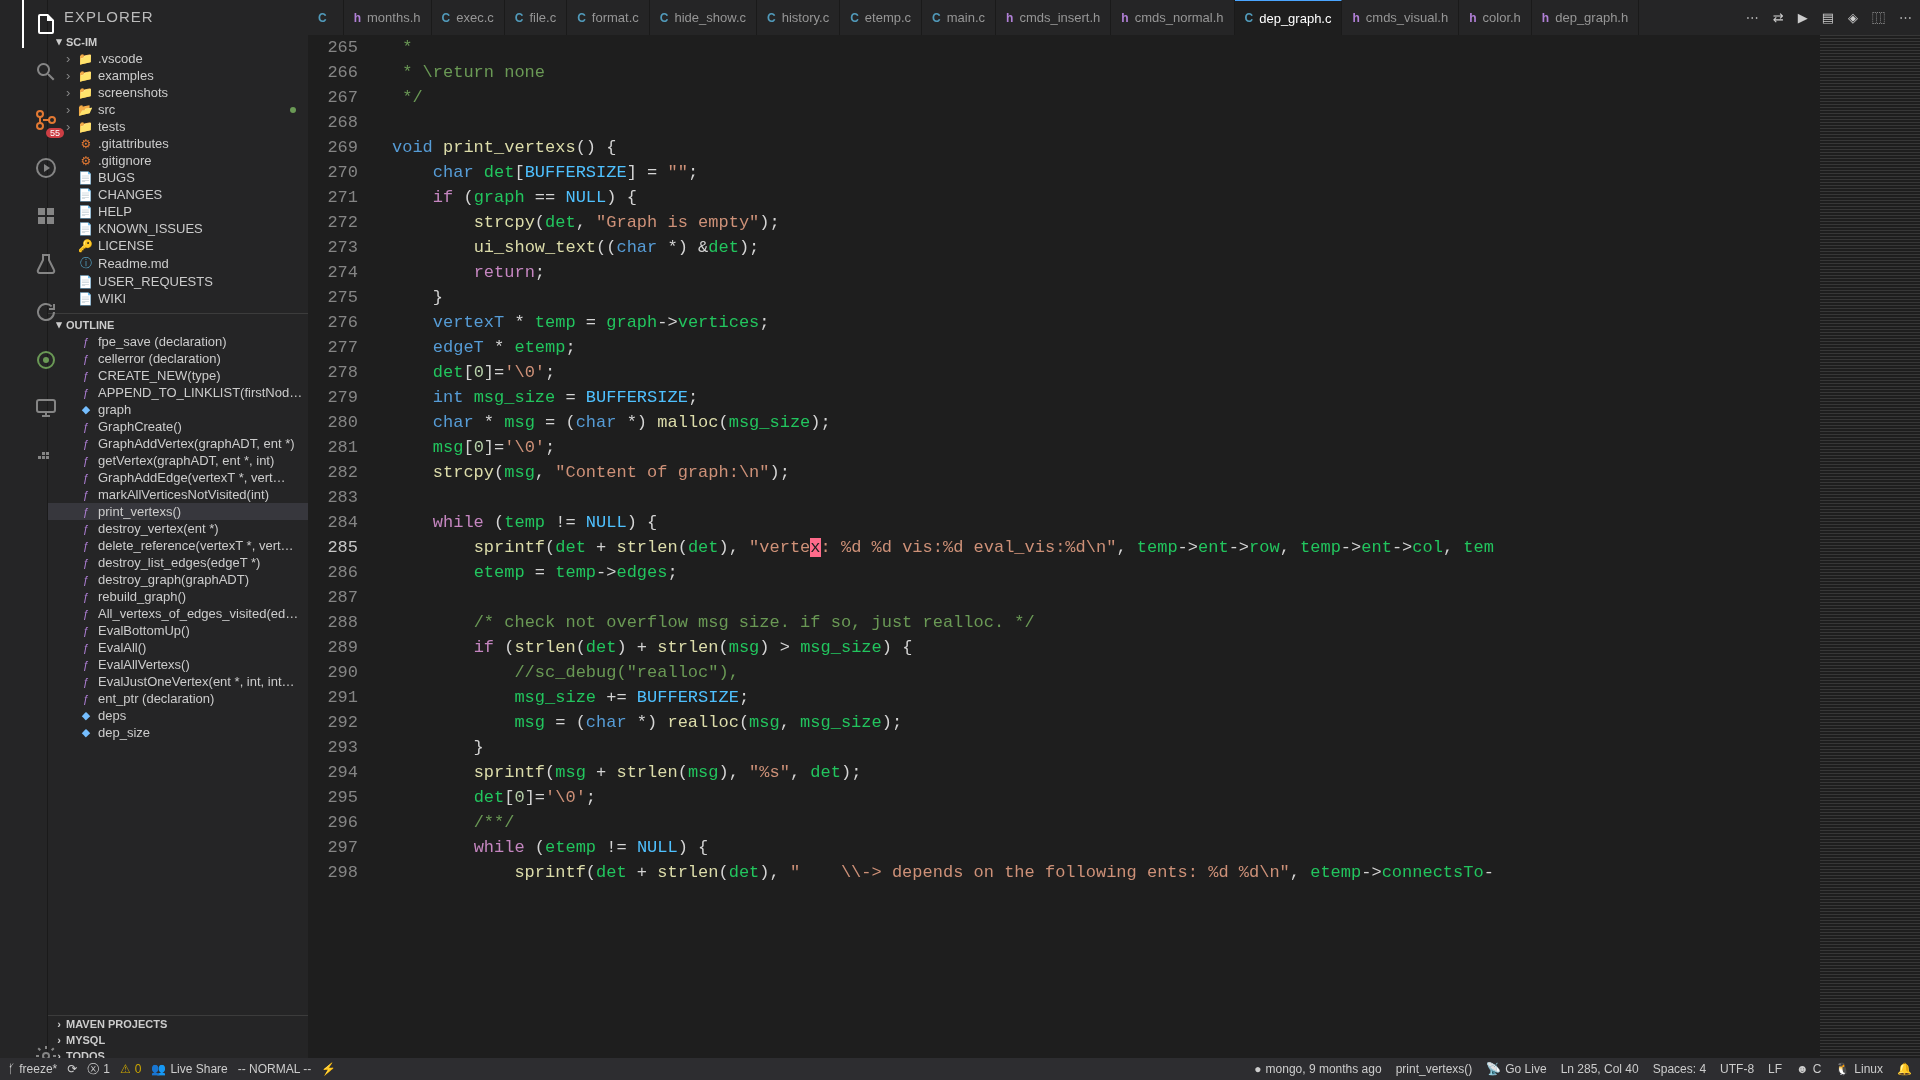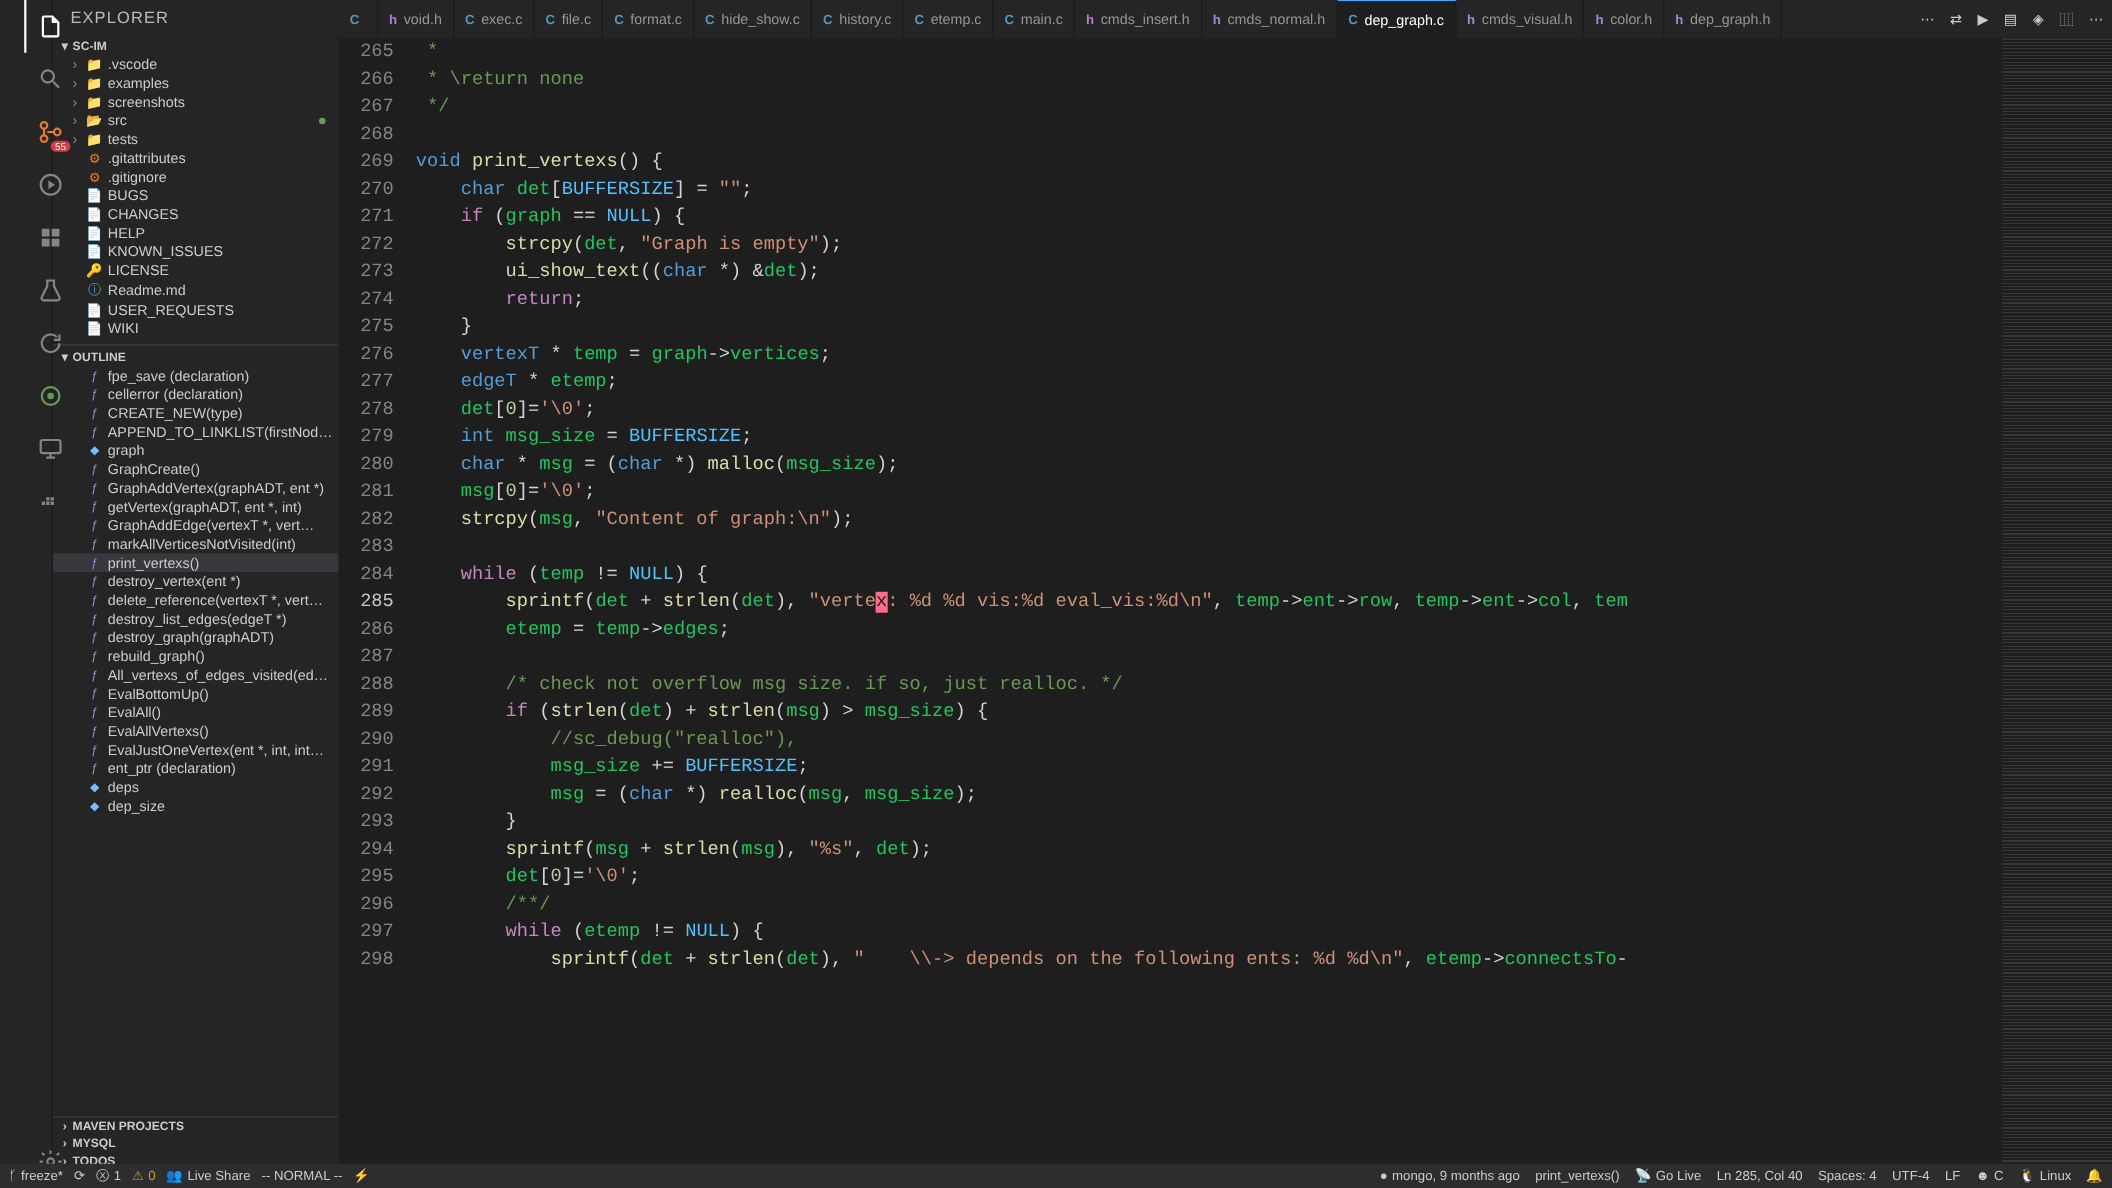--- a/index.html
+++ b/index.html
@@ -162,20 +162,21 @@
 }
 .tab-actions span { cursor: pointer; }
 .editor-body {
   flex: 1;
   display: flex;
   position: relative;
   overflow: hidden;
   font-family: 'Consolas', 'Courier New', monospace;
   font-size: 17px;
   line-height: 25px;
+  gap: 14px;
 }
 .gutter {
   width: 70px;
   text-align: right;
   padding-right: 20px;
   color: #858585;
   background: #1e1e1e;
 }
 .gutter-line { height: 25px; }
 .gutter-line.current { color: #c6c6c6; }
@@ -496,21 +497,21 @@
 
 <div class="editor-area">
   <div class="tab-bar">
     <div id="tabs" style="display:flex;overflow:hidden">
         <div class="tab">
           <span class="lang-icon" style="color:#519aba">C</span>
           <span></span>
         </div>
         <div class="tab">
           <span class="lang-icon" style="color:#b180d7">h</span>
-          <span>void.h</span>
+          <span>months.h</span>
         </div>
         <div class="tab">
           <span class="lang-icon" style="color:#519aba">C</span>
           <span>exec.c</span>
         </div>
         <div class="tab">
           <span class="lang-icon" style="color:#519aba">C</span>
           <span>file.c</span>
         </div>
         <div class="tab">
@@ -619,19 +620,19 @@
     <span class="status-item">👥 <span>Live Share</span></span>
     <span class="status-item">-- NORMAL --</span>
     <span class="status-item">⚡</span>
   </div>
   <div class="status-right">
     <span class="status-item">● <span>mongo, 9 months ago</span></span>
     <span class="status-item">print_vertexs()</span>
     <span class="status-item">📡 <span>Go Live</span></span>
     <span class="status-item">Ln 285, Col 40</span>
     <span class="status-item">Spaces: 4</span>
-    <span class="status-item">UTF-4</span>
+    <span class="status-item">UTF-8</span>
     <span class="status-item">LF</span>
     <span class="status-item">☻ <span>C</span></span>
     <span class="status-item">🐧 <span>Linux</span></span>
     <span class="status-item">🔔</span>
   </div>
 </div>
 
 </body></html>

